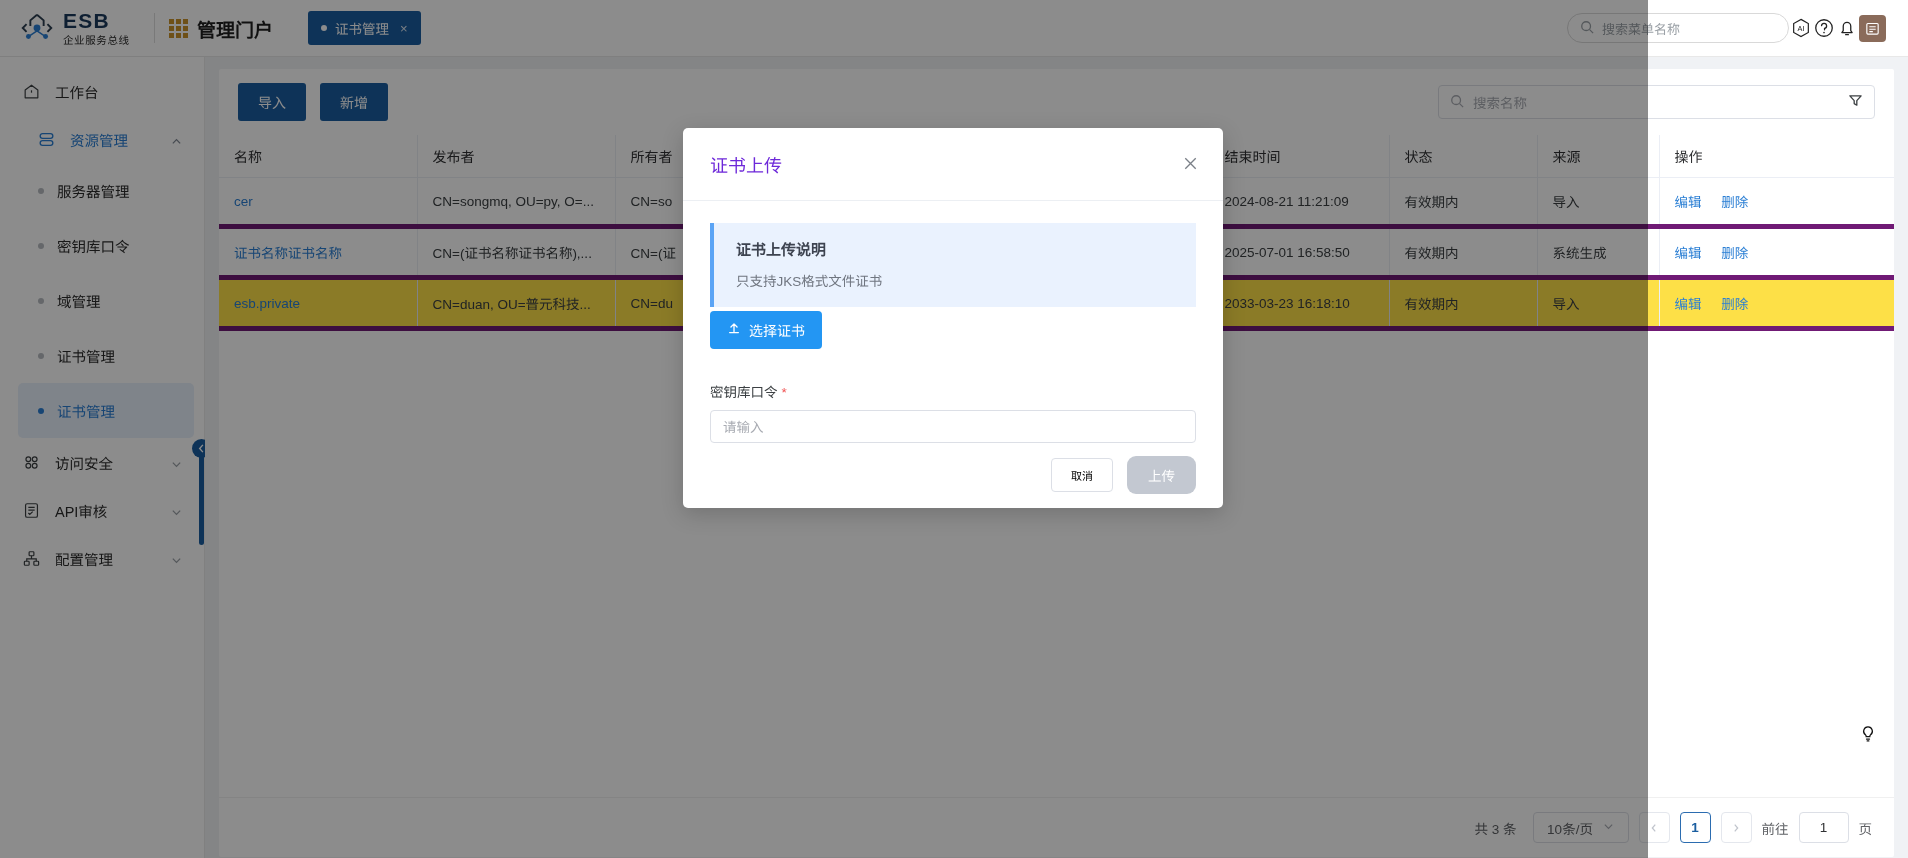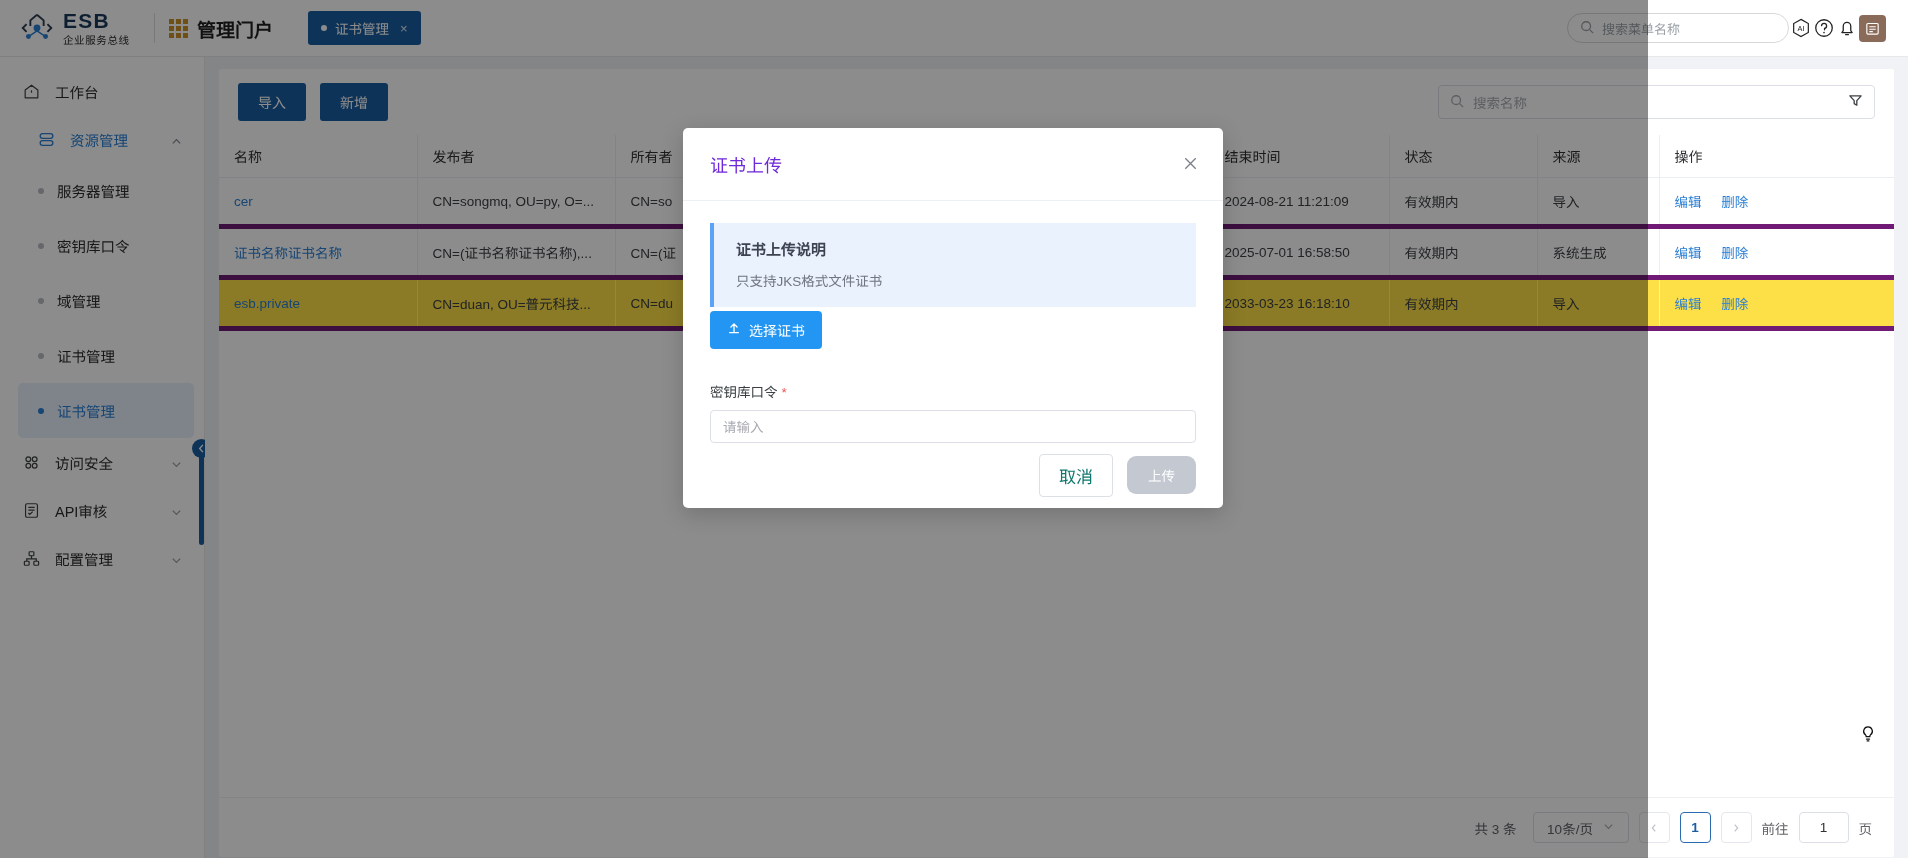--- a/index.html
+++ b/index.html
@@ -197,21 +197,21 @@
   .field-input {
     width: 100%; height: 33px; border: 1px solid #dcdfe6; border-radius: 4px;
     padding: 0 12px; font-size: 13.5px; color: #a8abb2; display: flex; align-items: center;
   }
   .modal-foot {
     height: 66px; display: flex; align-items: center; justify-content: flex-end;
     gap: 14px; padding-right: 27px;
   }
   .btn-ghost {
     background: #ffffff; border: 1px solid #dcdfe6; border-radius: 4px;
-    font-size: 17px; color: #0f766e; padding: 8px 19px; cursor: pointer;
+    font-size: 11px; color: #000000; padding: 8px 19px; cursor: pointer;
     font-family: "Liberation Sans", sans-serif;
   }
   .btn-disabled {
     background: #c3c8d1; border: none; border-radius: 9px;
     font-size: 13.5px; color: #ffffff; padding: 9px 21px; cursor: not-allowed;
     font-family: "Liberation Sans", sans-serif;
   }
 </style>
 </head>
 <body>

